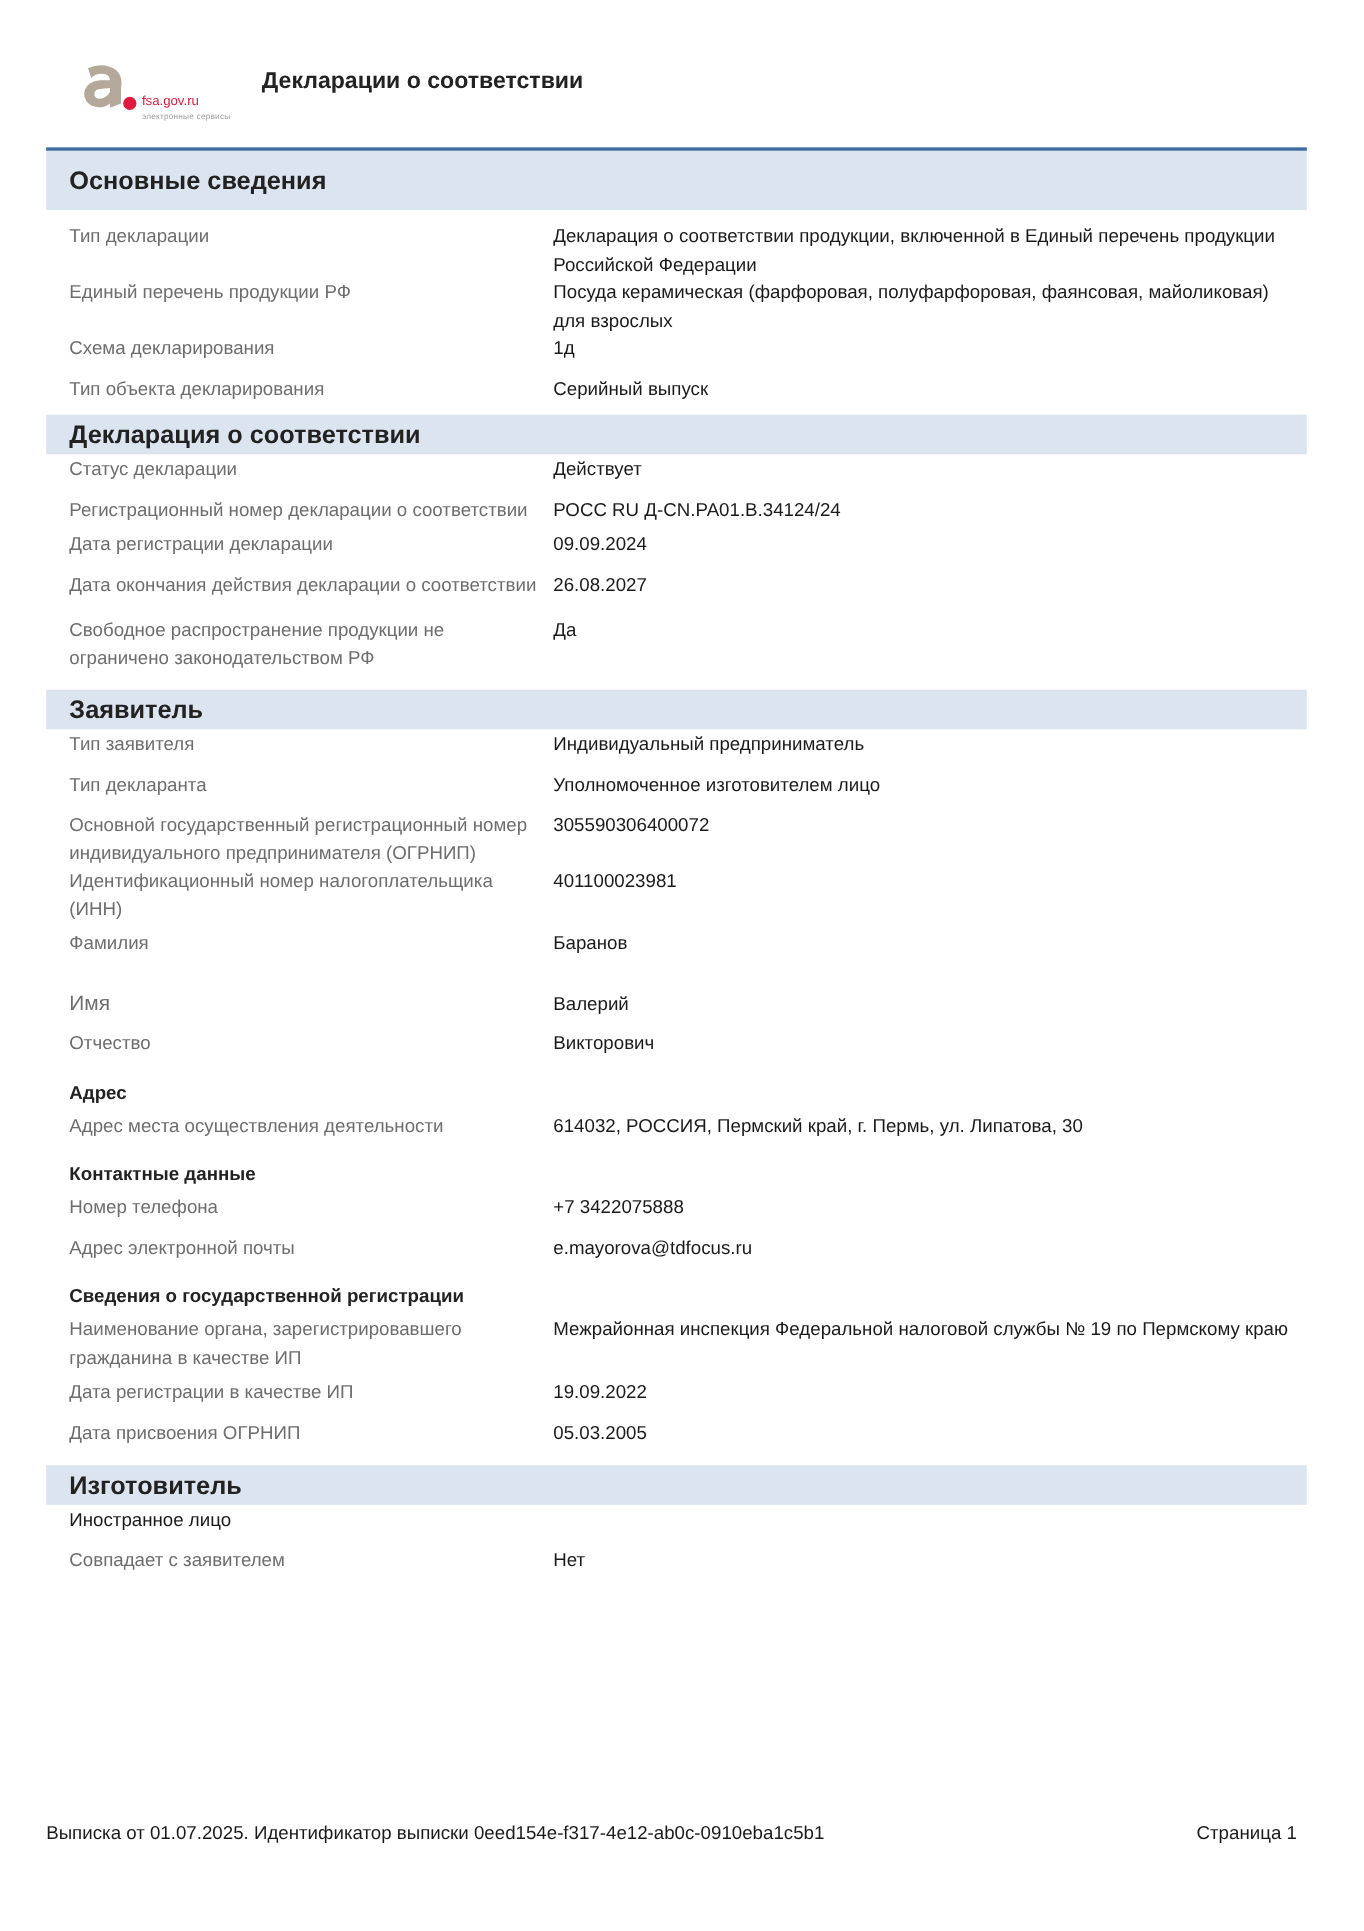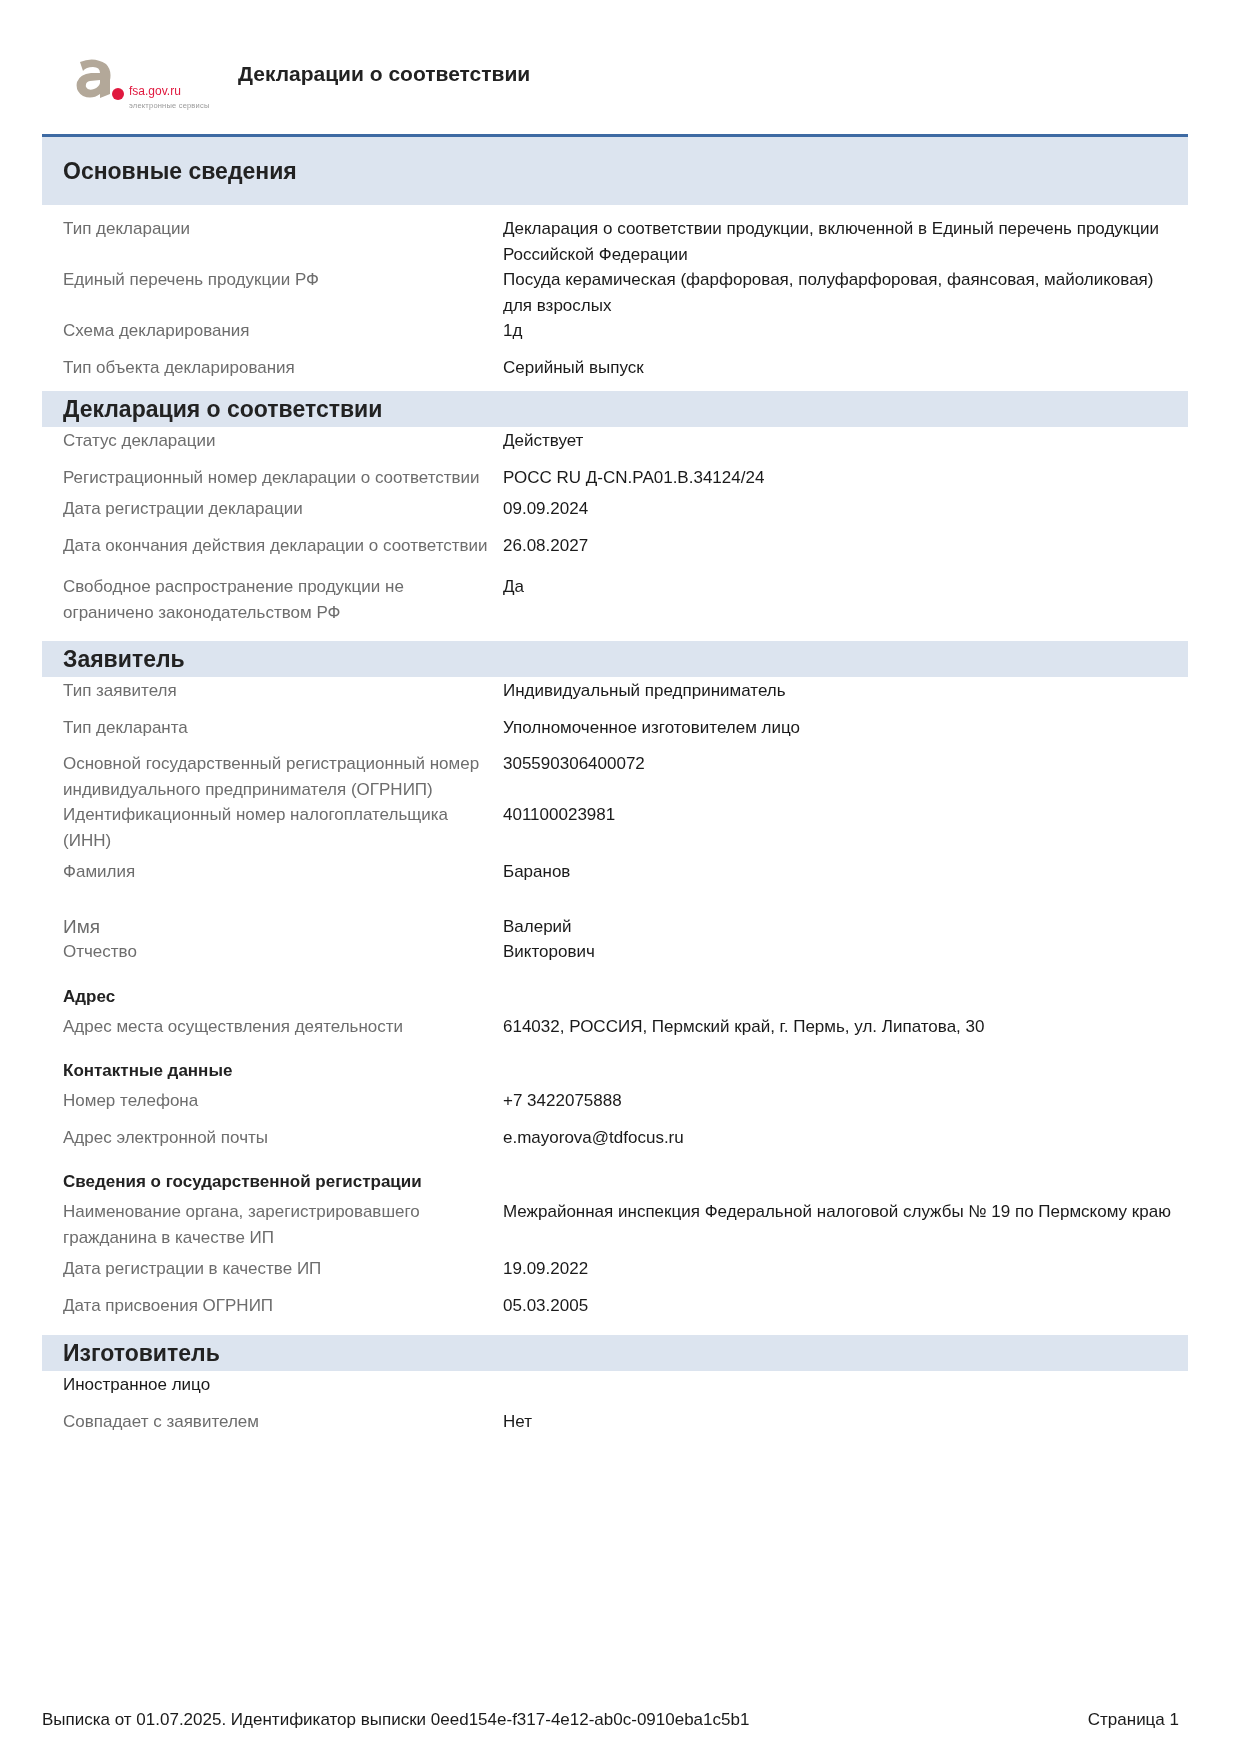--- a/index.html
+++ b/index.html
@@ -9,26 +9,26 @@
   .logo { position: absolute; left: 32px; top: 8px; width: 150px; height: 56px; }
   .logo-a { position: absolute; left: 0; top: 0; width: 40px; height: 42px; }
   .logo-dot { position: absolute; left: 38px; top: 30px; width: 12px; height: 12px; border-radius: 50%; background: #e0193f; }
   .logo-site { position: absolute; left: 55px; top: 26px; font-size: 12px; color: #e0193f; white-space: nowrap; }
   .logo-sub { position: absolute; left: 55px; top: 43px; font-size: 7.5px; color: #9a9a9a; white-space: nowrap; letter-spacing: 0.2px; }
   .doc-title { position: absolute; left: 196px; top: 12px; font-size: 21px; font-weight: bold; color: #222; white-space: nowrap; }
 
   .content { position: absolute; left: 42px; top: 134px; width: 1146px; }
   .section-head { background: #dce4ef; height: 36px; box-sizing: border-box; padding-left: 21px;
                   display: flex; align-items: center; font-size: 23px; font-weight: bold; color: #222; }
-  .section-head.first { border-top: 3px solid #3e6aa3; height: 71px; }
+  .section-head.first { border-top: 3px solid #3e6aa3; height: 57px; }
   .row { display: flex; padding-left: 21px; font-size: 17px; line-height: 25.5px; }
   .row .lbl { width: 440px; flex: 0 0 440px; color: #6d6d6d; padding-right: 10px; box-sizing: border-box; }
   .row .val { flex: 1; color: #1a1a1a; padding-right: 10px; }
   .subhead { padding-left: 21px; font-size: 17px; font-weight: bold; color: #222; line-height: 25px; }
-  .footer { position: absolute; left: 42px; top: 1710px; width: 1146px; font-size: 17px; color: #1a1a1a; }
+  .footer { position: absolute; left: 42px; top: 1657px; width: 1146px; font-size: 17px; color: #1a1a1a; }
   .footer .pg { position: absolute; right: 9px; top: 0; }
 </style>
 </head>
 <body>
 
 <div class="page-header">
   <div class="logo">
     <svg class="logo-a" viewBox="0 0 40 42">
       <path d="M6 4 Q20 -2 32 6 Q38 12 36 22 L36 36 L26 40 L26 36 Q18 42 9 38 Q1 33 3 24 Q6 16 17 15 L26 15 Q26 9 19 9 Q12 9 9 13 Z M16 23 Q11 24 12 29 Q14 33 20 31 Q25 29 26 25 L26 22 Z" fill="#b3a899"></path>
     </svg>
@@ -100,21 +100,21 @@
     <div class="val">305590306400072</div>
   </div>
   <div class="row" style="margin-bottom:6px">
     <div class="lbl">Идентификационный номер налогоплательщика (ИНН)</div>
     <div class="val">401100023981</div>
   </div>
   <div class="row" style="margin-bottom:29px">
     <div class="lbl">Фамилия</div>
     <div class="val">Баранов</div>
   </div>
-  <div class="row" style="">
+  <div class="row" style="margin-bottom:11px">
     <div class="lbl" style="font-size:19px">Имя</div>
     <div class="val">Валерий</div>
   </div>
   <div class="row">
     <div class="lbl">Отчество</div>
     <div class="val">Викторович</div>
   </div>
   <div style="height:19px"></div>
 
   <div class="subhead">Адрес</div>

